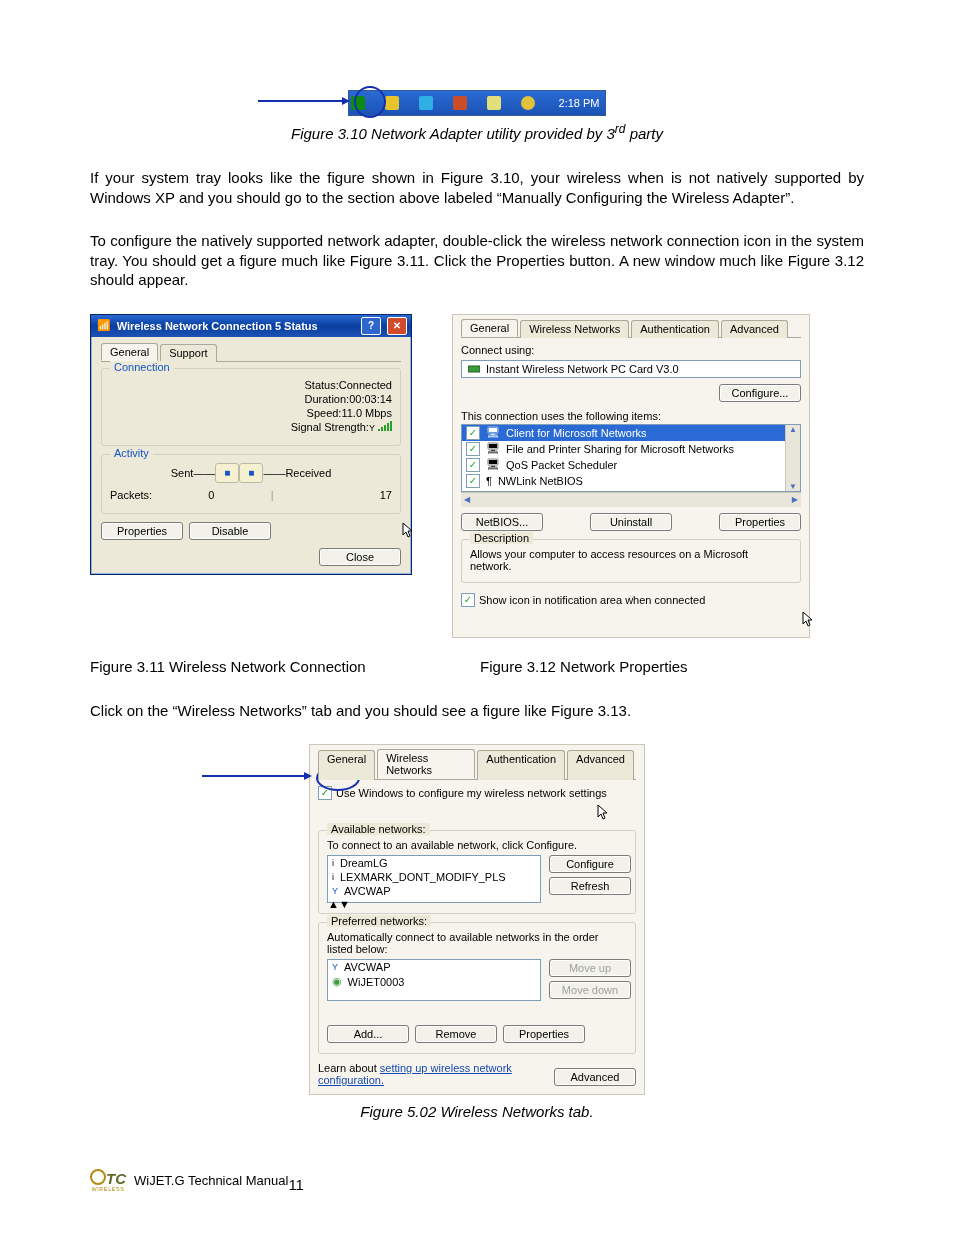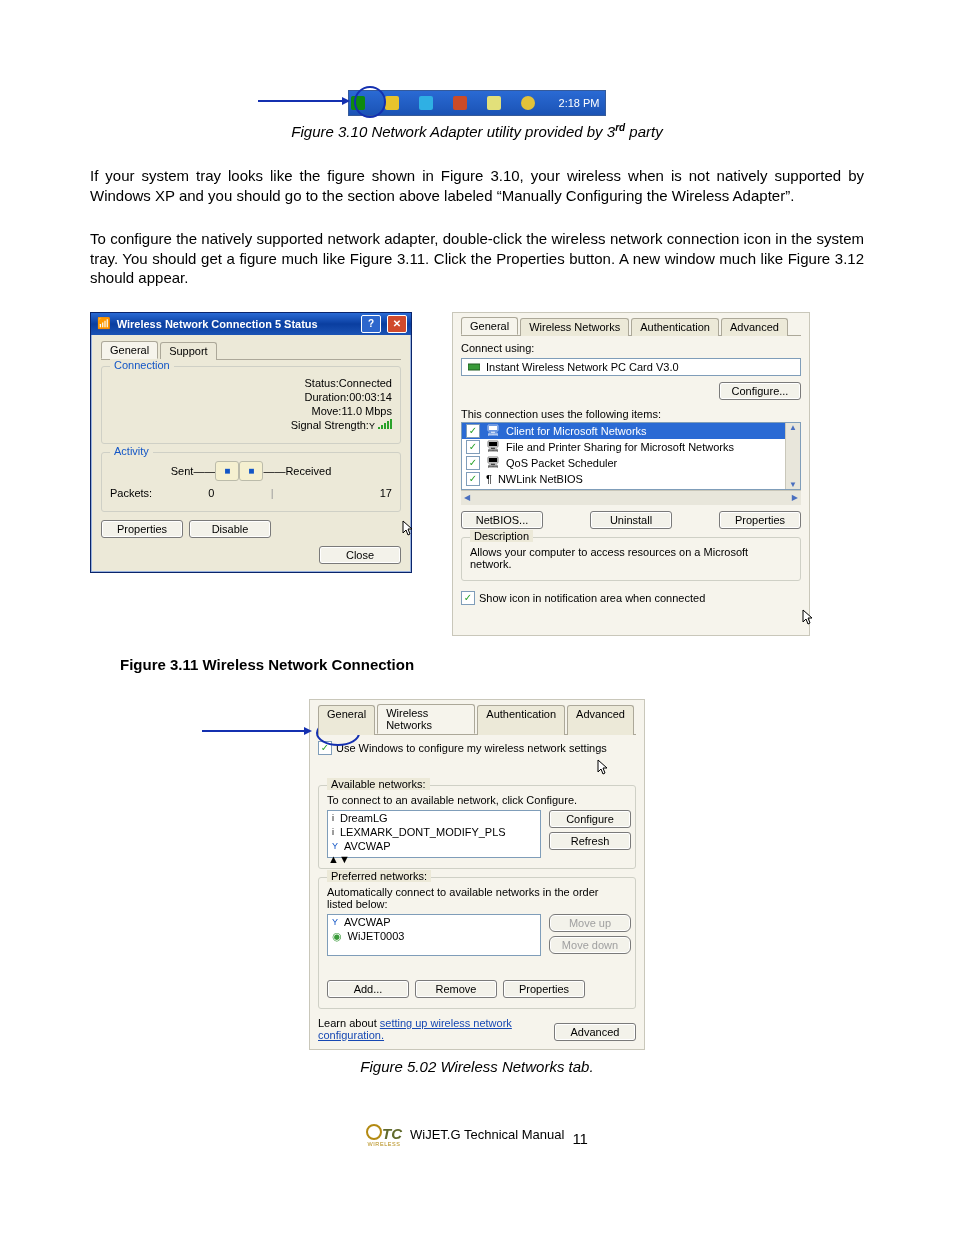--- a/index.html
+++ b/index.html
@@ -59,21 +59,21 @@
     border-left: 8px solid #1430b0;
     border-top: 4px solid transparent;
     border-bottom: 4px solid transparent;
   }
   .fig-caption {
     text-align: center;
     font-style: italic;
     font-size: 15px;
     margin: 4px 0 26px 0;
   }
-  .fig-caption sup { font-size: 10px; font-weight: bold; }
+  .fig-caption sup { font-size: 12px; }
   .body-text {
     font-size: 15px;
     line-height: 1.3;
     text-align: justify;
     margin: 0 0 24px 0;
   }
   .two-figs {
     display: flex;
     gap: 40px;
     margin-bottom: 20px;
@@ -152,21 +152,21 @@
   .xp-btn {
     border: 1px solid #7a7a7a;
     background: #f3f2ea;
     padding: 2px 10px;
     border-radius: 3px;
     font-size: 11px;
     min-width: 60px;
     text-align: center;
     box-shadow: 0 0 0 1px #fff inset;
   }
-  .xp-btn.disabled { color: #a0a0a0; border-radius: 6px; }
+  .xp-btn.disabled { color: #a0a0a0; }
   .btn-row { display: flex; gap: 6px; flex-wrap: wrap; }
   .btn-row.right { justify-content: flex-end; }
   .activity-diagram {
     display: flex; align-items: center; justify-content: center;
     font-size: 11px; margin-bottom: 6px;
   }
   .chip {
     width: 22px; height: 18px;
     background: #f5f0d0;
     border: 1px solid #bba;
@@ -244,21 +244,21 @@
   .cursor {
     display: inline-block;
     width: 0; height: 0;
   }
   .cursor svg { width: 14px; height: 18px; }
   .link { color: #1648b3; text-decoration: underline; }
   .net-ico { width: 12px; height: 10px; display: inline-block; }
   .two-caps {
     display: flex; gap: 40px; margin-bottom: 26px;
   }
-  .two-caps > div { font-size: 15px; font-weight: bold; }
+  .two-caps > div { font-size: 15px; }
   .two-caps > div:first-child { width: 320px; }
   .two-caps > div:last-child  { width: 340px; text-align: left; padding-left: 30px; }
   
   .xp-panel2 {
     font-family: Tahoma, sans-serif;
     font-size: 11px;
     background: #f6f4ec;
     border: 1px solid #c9c7ba;
     width: 318px;
     padding: 4px 8px 8px 8px;
@@ -296,25 +296,24 @@
   .plist {
     border: 1px solid #7f9db9;
     background: #fff;
     height: 40px;
   }
   .plist .row { padding: 1px 4px; display: flex; gap: 6px; align-items: center; }
   .side-btns { display: flex; flex-direction: column; gap: 4px; width: 78px; }
   .row-flex { display: flex; gap: 8px; align-items:flex-start; }
   .footer {
     display: flex;
-    justify-content: center;
+    justify-content: flex-start;
     align-items: flex-end;
     margin-top: 40px;
     padding-top: 8px;
-    gap: 8px;
   }
   .footer .left { display: flex; align-items: center; gap: 8px; }
   .otc-logo {
     width: 36px;
     text-align: center;
     line-height: 1;
   }
   .otc-logo .main {
     font-weight: bold; font-style: italic;
     font-size: 15px;
@@ -380,21 +379,21 @@
           <span class="legend">Connection</span>
           <div class="kv">
               <span>Status:</span>
               <span>Connected</span>
             </div>
           <div class="kv">
               <span>Duration:</span>
               <span>00:03:14</span>
             </div>
           <div class="kv">
-              <span>Move:</span>
+              <span>Speed:</span>
               <span>11.0 Mbps</span>
             </div>
           <div class="kv">
               <span>Signal Strength:</span>
             <span><span class="antenna">Y</span> <span class="signal-bars">
                   <span></span>
                   <span></span>
                   <span></span>
                   <span></span>
                   <span></span>
@@ -502,22 +501,24 @@
           <svg viewBox="0 0 12 18">
               <path d="M1 1 L1 13 L4 10 L6 15 L8 14 L6 9 L10 9 Z" fill="#fff" stroke="#000" stroke-width="1"></path>
             </svg>
         </span>
       </div>
     </div>
   </div>
 
   <div class="two-caps">
     <div>Figure 3.11 Wireless Network Connection</div>
+    <div>Figure 3.12 Network Properties</div>
   </div>
 
+  <p class="body-text" style="text-align:left">Click on the “Wireless Networks” tab and you should see a figure like Figure 3.13.</p>
 
   <div class="xp-panel2">
     <div class="arrow-line"></div>
     <div class="circle-mark"></div>
     <div class="xp-tabs">
       <div class="xp-tab">General</div>
       <div class="xp-tab active">Wireless Networks</div>
       <div class="xp-tab">Authentication</div>
       <div class="xp-tab">Advanced</div>
     </div>

